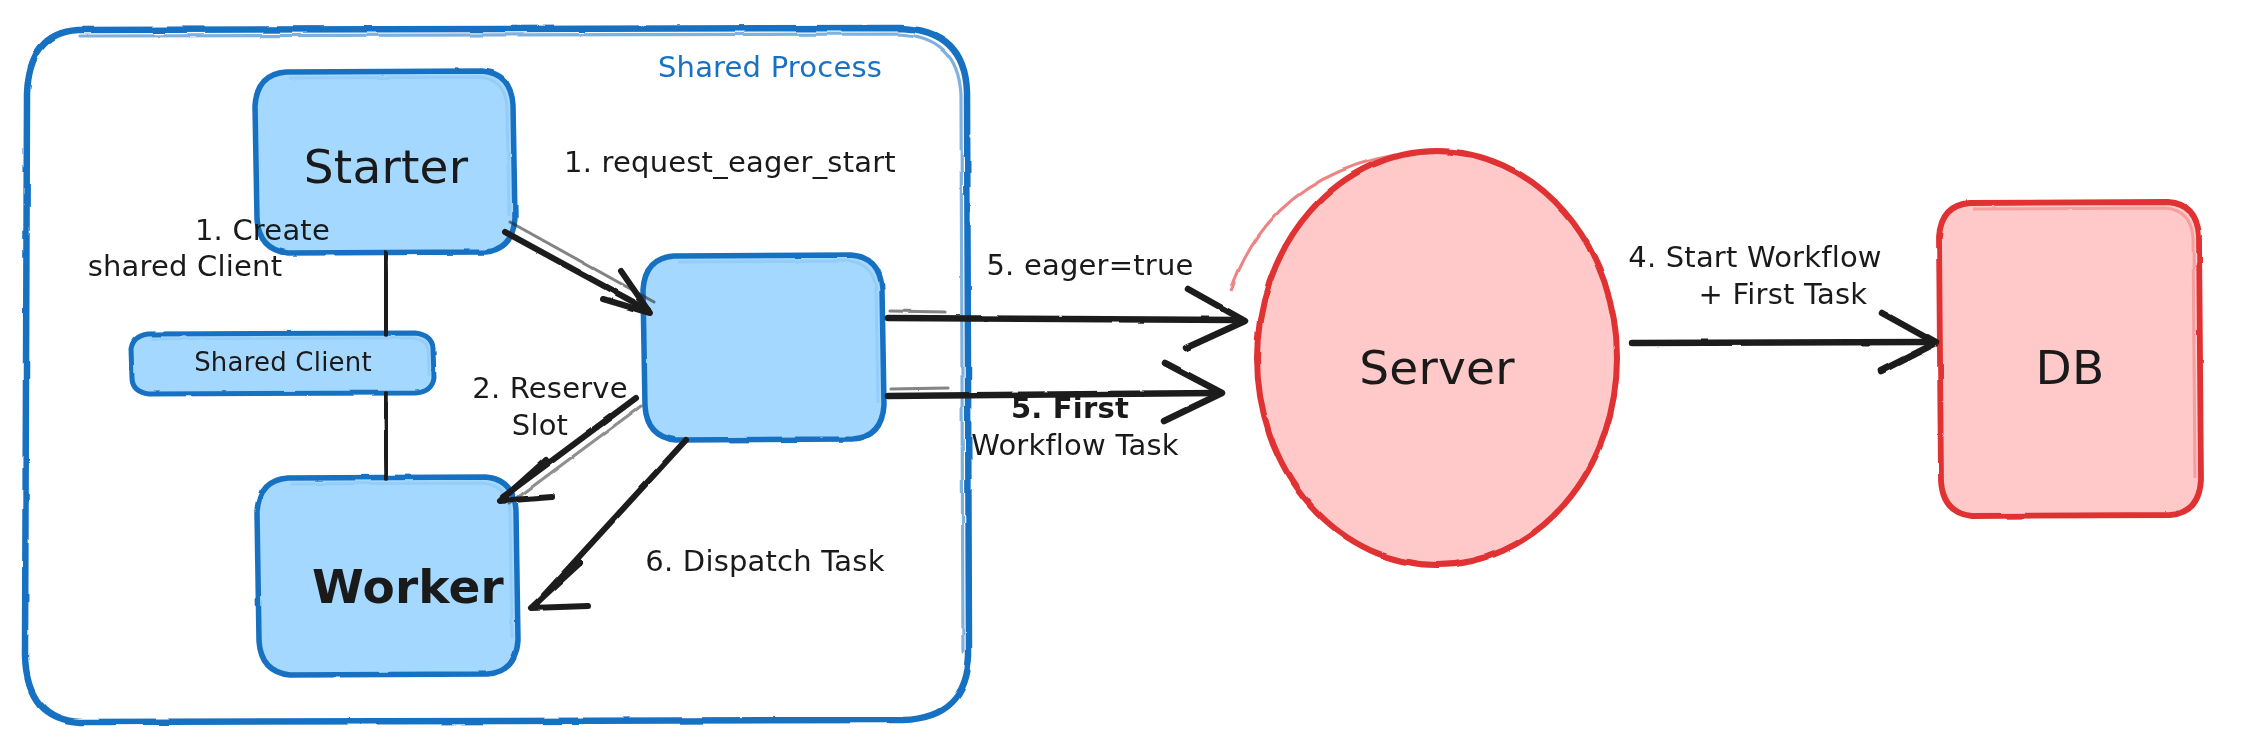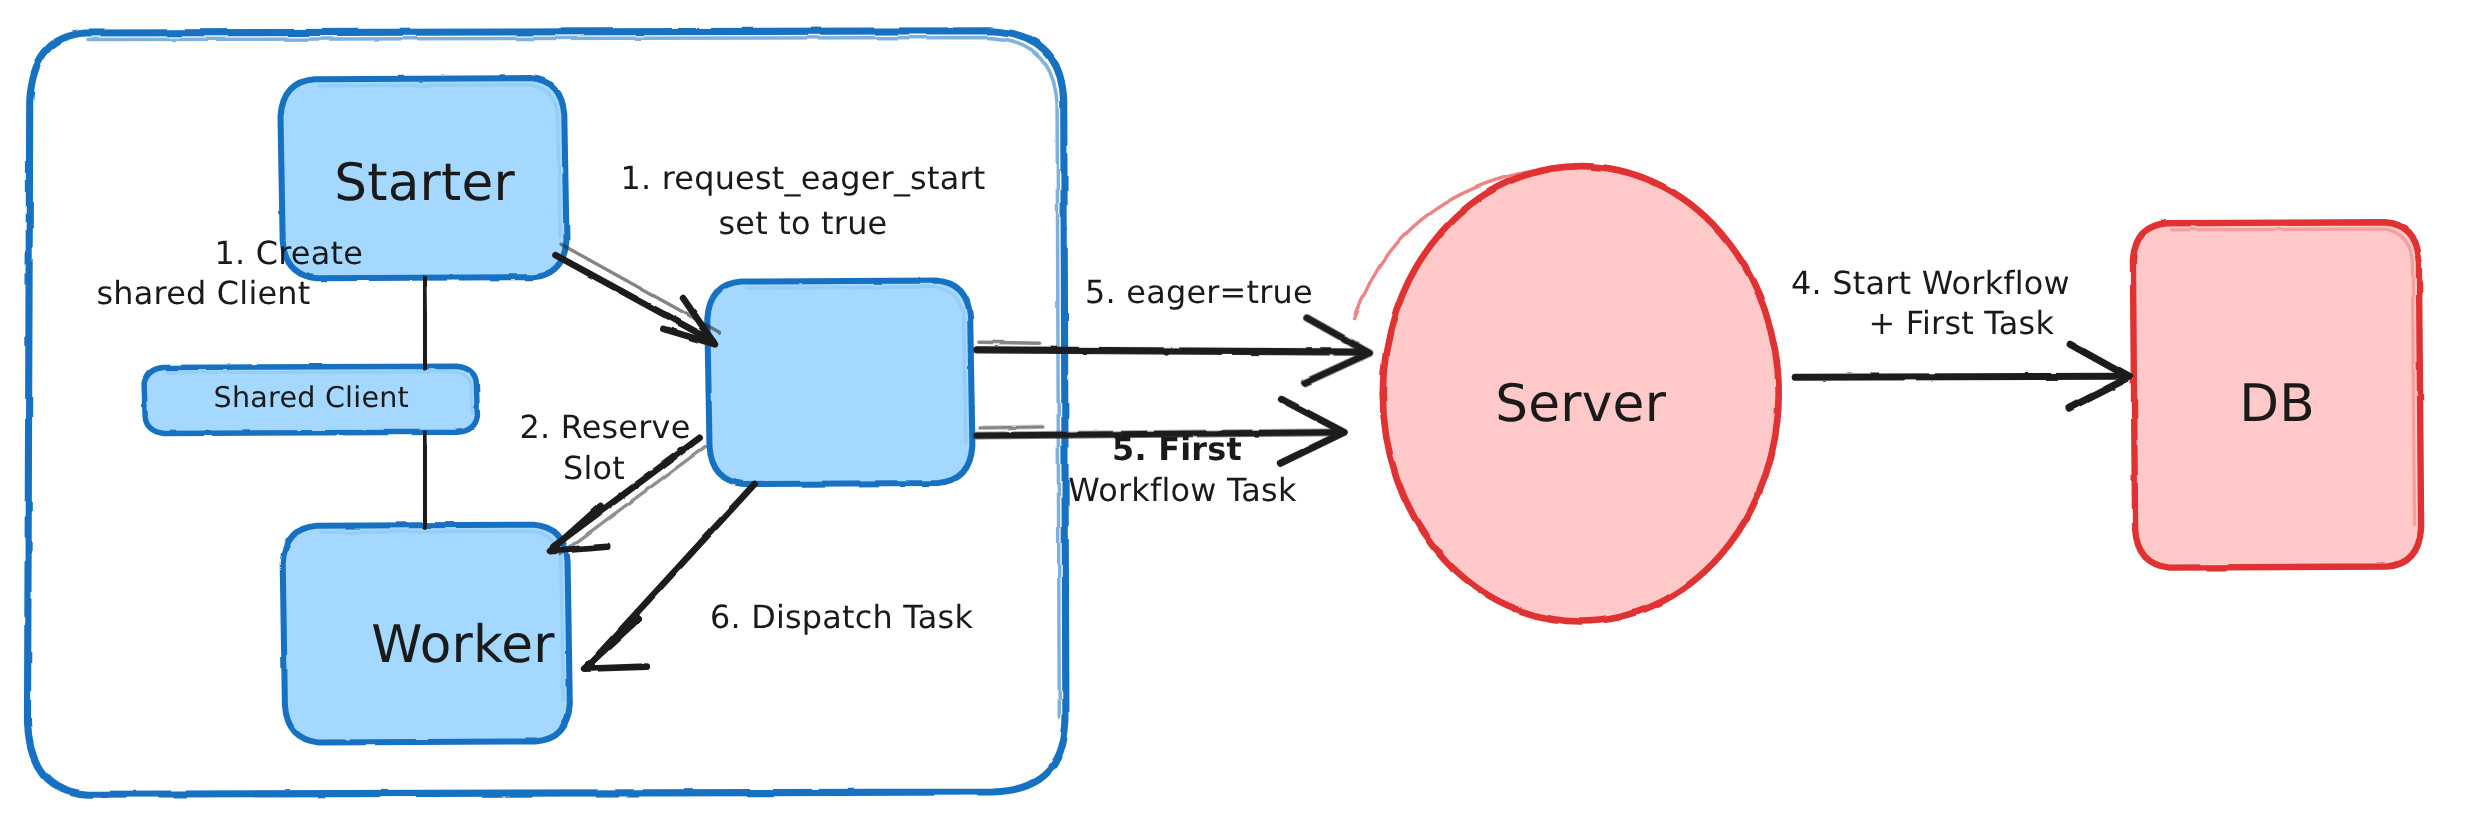--- a/index.html
+++ b/index.html
@@ -133,37 +133,37 @@
       <path d="M 890 389 L 948 388" fill="none" stroke="#1e1e1e" stroke-width="3.2" stroke-linecap="round" opacity="0.55"></path>
       <path d="M 1165 363 L 1222 393 L 1164 421" fill="none" stroke="#1e1e1e" stroke-width="6.5" stroke-linecap="round" stroke-linejoin="round"></path>
     </g>
 
     <g filter="url(#rough2)">
       <path d="M 1632 343 L 1930 342" fill="none" stroke="#1e1e1e" stroke-width="6.5" stroke-linecap="round"></path>
       <path d="M 1882 313 L 1936 343 L 1881 371" fill="none" stroke="#1e1e1e" stroke-width="6.5" stroke-linecap="round" stroke-linejoin="round"></path>
     </g>
   </svg>
 
+  <div class="lbl container-title" style="left:600px; top:50px; width:340px;">Shared Process</div>
 
   <div class="lbl node-text" style="left:255px; top:138px; width:262px;">Starter</div>
 
   <div class="lbl small-node-text" style="left:131px; top:347px; width:304px;">Shared Client</div>
 
-  <div class="lbl node-text" style="left:270px; top:558px; width:302px;">Worker</div>
+  <div class="lbl node-text" style="left:257px; top:558px; width:302px;font-weight:bold;">Worker</div>
 
 
   <div class="lbl node-text" style="left:1337px; top:339px; width:200px;">Server</div>
 
   <div class="lbl node-text" style="left:2000px; top:339px; width:140px;">DB</div>
 
   <div class="lbl edge-text" style="left:40px; top:213px; width:290px;text-align:right;">1. Create</div>
   <div class="lbl edge-text" style="left:20px; top:249px; width:330px;">shared Client</div>
 
   <div class="lbl edge-text" style="left:520px; top:145px; width:420px;">1. request_eager_start</div>
-  <div class="lbl edge-text" style="left:570px; top:186px; width:320px;">set to true</div>
 
   <div class="lbl edge-text" style="left:420px; top:371px; width:260px;">2. Reserve</div>
   <div class="lbl edge-text" style="left:455px; top:408px; width:170px;">Slot</div>
 
   <div class="lbl edge-text" style="left:960px; top:248px; width:260px;">5. eager=true</div>
 
   <div class="lbl edge-text" style="left:960px; top:391px; width:220px;font-weight:bold;">5. First</div>
   <div class="lbl edge-text" style="left:930px; top:428px; width:290px;">Workflow Task</div>
 
   <div class="lbl edge-text" style="left:1590px; top:240px; width:330px;">4. Start Workflow</div>

